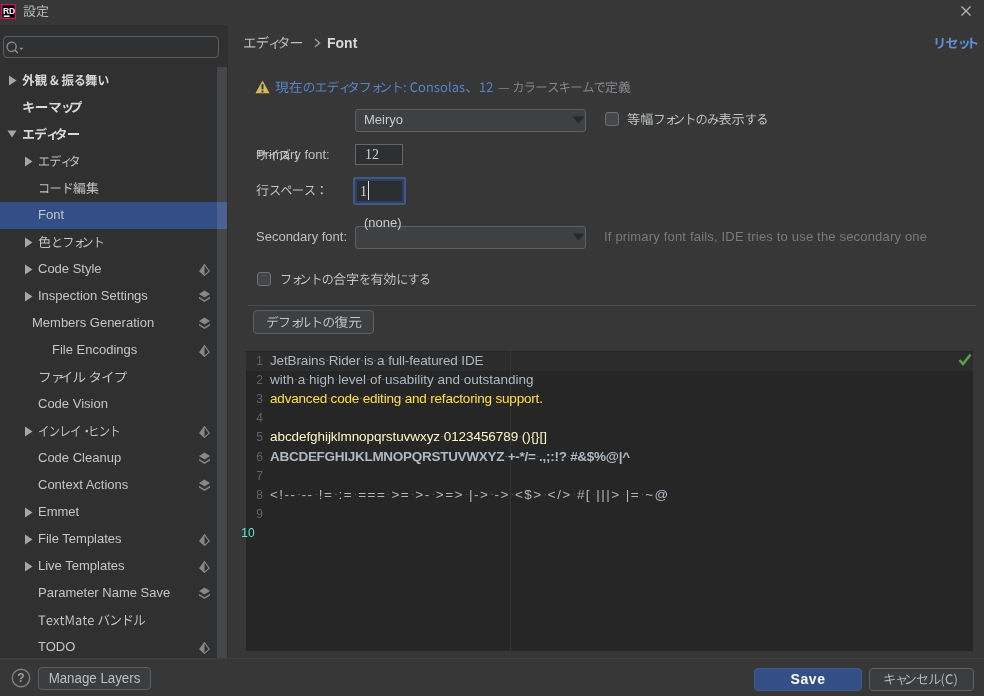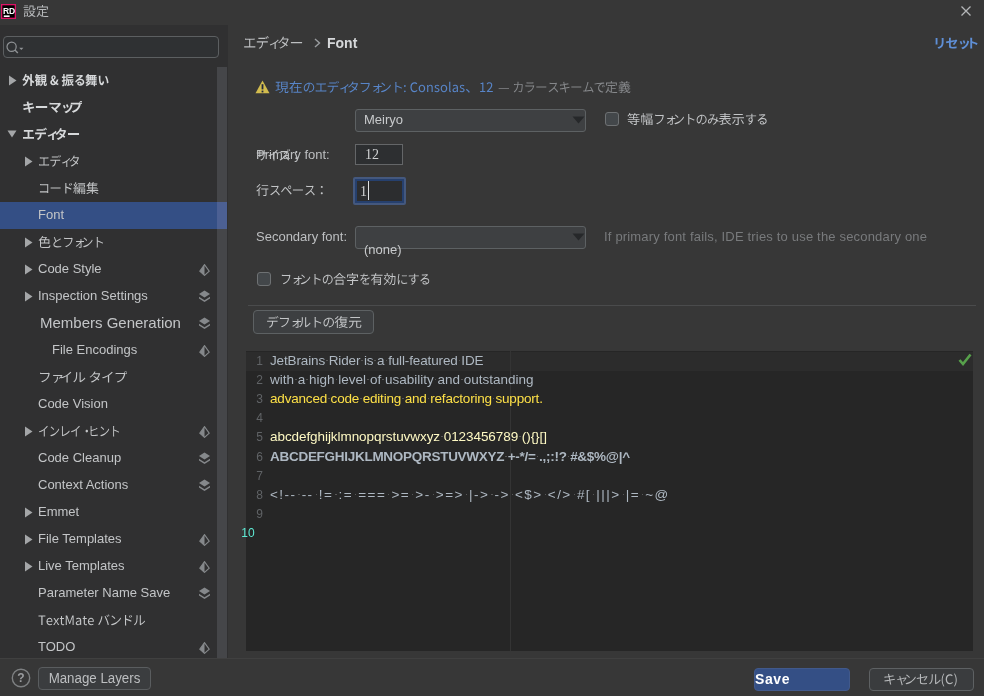--- a/index.html
+++ b/index.html
@@ -85,21 +85,21 @@
     <path d="M5.5 0.6 L5.5 11.4 L0.8 7.2 Z" fill="#85888b"></path>
   </svg>
 <svg class="abs" style="left:24px;top:291px" width="9" height="11" viewBox="0 0 9 11">
     <path d="M1 0.5 L8.5 5.5 L1 10.5 Z" fill="#a4a6a8"></path>
   </svg>
 <div class="lat" style="left:38px;top:286px;line-height:20px;height:20px;font-size:13px;color:#c3c5c7;font-weight:normal;">Inspection Settings</div>
 <svg class="abs" style="left:199px;top:290px" width="11" height="13" viewBox="0 0 11 13">
     <path d="M5.5 0.5 L11 4 L5.5 7.5 L0 4 Z" fill="#85888b"></path>
     <path d="M0 6.8 L5.5 10.3 L11 6.8 L11 8.6 L5.5 12.1 L0 8.6 Z" fill="#85888b"></path>
   </svg>
-<div class="lat" style="left:40px;top:313px;line-height:20px;height:20px;font-size:15px;color:#c3c5c7;font-weight:normal;">Members Generation</div>
+<div class="lat" style="left:32px;top:313px;line-height:20px;height:20px;font-size:13px;color:#c3c5c7;font-weight:normal;">Members Generation</div>
 <svg class="abs" style="left:199px;top:317px" width="11" height="13" viewBox="0 0 11 13">
     <path d="M5.5 0.5 L11 4 L5.5 7.5 L0 4 Z" fill="#85888b"></path>
     <path d="M0 6.8 L5.5 10.3 L11 6.8 L11 8.6 L5.5 12.1 L0 8.6 Z" fill="#85888b"></path>
   </svg>
 <div class="lat" style="left:38px;top:340px;line-height:20px;height:20px;font-size:13px;color:#c3c5c7;font-weight:normal;margin-left:14px;">File Encodings</div>
 <svg class="abs" style="left:199px;top:345px" width="11" height="12" viewBox="0 0 11 12">
     <path d="M5.5 0.6 L10.2 7.2 L5.5 11.4 L0.8 7.2 Z" fill="none" stroke="#85888b" stroke-width="1.1"></path>
     <path d="M5.5 0.6 L5.5 11.4 L0.8 7.2 Z" fill="#85888b"></path>
   </svg>
 <svg style="position:absolute;left:38px;top:368.9px" width="88.6" height="16.9" viewBox="0 -13.0 88.6 16.9">
@@ -217,21 +217,21 @@
     <g>
       <path d="M5.7 -10.1V-9.2H12.1V-10.1ZM3.5 -10.9C2.8 -10.0 1.5 -8.8 0.5 -8.1C0.6 -7.9 0.9 -7.5 1.0 -7.3C2.2 -8.1 3.5 -9.4 4.4 -10.5ZM5.1 -6.6V-5.6H9.5V-0.2C9.5 -0.0 9.4 0.1 9.1 0.1C8.9 0.1 8.0 0.1 7.1 0.0C7.2 0.3 7.4 0.7 7.4 1.0C8.7 1.0 9.4 1.0 9.9 0.9C10.3 0.7 10.5 0.4 10.5 -0.2V-5.6H12.4V-6.6ZM4.0 -8.1C3.1 -6.7 1.7 -5.1 0.3 -4.2C0.5 -4.0 0.9 -3.6 1.0 -3.4C1.5 -3.8 2.0 -4.2 2.5 -4.7V1.1H3.5V-5.8C4.0 -6.4 4.5 -7.1 4.9 -7.8Z M22.7 -8.7 22.1 -9.2C21.9 -9.1 21.5 -9.1 21.1 -9.1C20.7 -9.1 17.0 -9.1 16.5 -9.1C16.1 -9.1 15.4 -9.2 15.3 -9.2V-8.0C15.4 -8.0 16.1 -8.1 16.5 -8.1C16.9 -8.1 20.8 -8.1 21.2 -8.1C20.9 -7.0 20.0 -5.4 19.2 -4.4C17.9 -3.0 16.2 -1.4 14.2 -0.6L15.0 0.3C16.8 -0.6 18.4 -2.0 19.7 -3.5C20.9 -2.3 22.2 -0.8 23.0 0.4L23.9 -0.4C23.1 -1.5 21.6 -3.1 20.3 -4.3C21.2 -5.5 22.0 -7.0 22.4 -8.1C22.4 -8.3 22.6 -8.6 22.7 -8.7Z M32.8 -7.8C32.8 -8.3 33.2 -8.7 33.7 -8.7C34.2 -8.7 34.6 -8.3 34.6 -7.8C34.6 -7.3 34.2 -6.9 33.7 -6.9C33.2 -6.9 32.8 -7.3 32.8 -7.8ZM32.2 -7.8C32.2 -6.9 32.9 -6.2 33.7 -6.2C34.5 -6.2 35.2 -6.9 35.2 -7.8C35.2 -8.7 34.5 -9.4 33.7 -9.4C32.9 -9.4 32.2 -8.7 32.2 -7.8ZM25.0 -3.4 25.9 -2.4C26.0 -2.7 26.3 -3.1 26.5 -3.4C27.1 -4.2 28.1 -5.6 28.7 -6.3C29.1 -6.9 29.3 -6.9 29.8 -6.4C30.3 -5.9 31.4 -4.6 32.1 -3.8C32.9 -2.8 34.0 -1.5 34.8 -0.4L35.7 -1.3C34.7 -2.4 33.5 -3.8 32.7 -4.7C32.0 -5.5 31.0 -6.7 30.2 -7.4C29.4 -8.3 28.8 -8.1 28.2 -7.3C27.4 -6.4 26.4 -4.9 25.8 -4.3C25.5 -3.9 25.3 -3.7 25.0 -3.4Z M36.9 -5.6V-4.4C37.3 -4.4 38.0 -4.4 38.7 -4.4C39.6 -4.4 44.6 -4.4 45.6 -4.4C46.1 -4.4 46.7 -4.4 46.9 -4.4V-5.6C46.7 -5.6 46.2 -5.6 45.6 -5.6C44.6 -5.6 39.6 -5.6 38.7 -5.6C38.0 -5.6 37.3 -5.6 36.9 -5.6Z M57.6 -8.7 57.0 -9.2C56.8 -9.1 56.5 -9.1 56.1 -9.1C55.7 -9.1 51.9 -9.1 51.5 -9.1C51.1 -9.1 50.4 -9.2 50.2 -9.2V-8.0C50.4 -8.0 51.0 -8.1 51.5 -8.1C51.9 -8.1 55.7 -8.1 56.2 -8.1C55.9 -7.0 55.0 -5.4 54.2 -4.4C52.9 -3.0 51.1 -1.4 49.2 -0.6L50.0 0.3C51.7 -0.6 53.4 -2.0 54.7 -3.5C55.9 -2.3 57.2 -0.8 58.0 0.4L58.8 -0.4C58.1 -1.5 56.6 -3.1 55.3 -4.3C56.2 -5.5 56.9 -7.0 57.3 -8.1C57.4 -8.3 57.6 -8.6 57.6 -8.7Z M65.8 -7.1C66.3 -7.1 66.8 -7.4 66.8 -8.0C66.8 -8.6 66.3 -9.0 65.8 -9.0C65.3 -9.0 64.8 -8.6 64.8 -8.0C64.8 -7.4 65.3 -7.1 65.8 -7.1ZM65.8 -0.7C66.3 -0.7 66.8 -1.1 66.8 -1.7C66.8 -2.3 66.3 -2.7 65.8 -2.7C65.3 -2.7 64.8 -2.3 64.8 -1.7C64.8 -1.1 65.3 -0.7 65.8 -0.7Z" fill="#c3c5c7"></path>
     </g>
   </svg>
 <div class="abs" style="left:353px;top:177px;width:53px;height:28px;border:2px solid #44587e;border-radius:2px"></div>
 <div class="abs" style="left:355px;top:179px;width:49px;height:24px;background:#2c2d2f;border:2px solid #26406e"></div>
 <div class="abs" style="left:360px;top:182px;font-family:'Liberation Serif',serif;font-size:14px;line-height:19px;color:#cfd1d2">1</div>
 <div class="abs" style="left:367.5px;top:181px;width:1.8px;height:19px;background:#e0e2e4"></div>
 <div class="lat" style="left:256px;top:227px;line-height:20px;height:20px;font-size:13px;color:#bdbfc1;font-weight:normal;">Secondary font:</div>
 <div class="abs" style="left:355px;top:226px;width:231px;height:23px;background:#3e4042;border:1px solid #5d6163;border-radius:3px"></div>
-<div class="lat" style="left:364px;top:240px;line-height:20px;height:20px;font-size:13px;color:#c8cacc;font-weight:normal;">(none)</div>
+<div class="lat" style="left:364px;top:213px;line-height:20px;height:20px;font-size:13px;color:#c8cacc;font-weight:normal;">(none)</div>
 <svg class="abs" style="left:572px;top:233px" width="13" height="8" viewBox="0 0 13 8">
     <path d="M0.5 0.5 L12.5 0.5 L6.5 7.5 Z" fill="#26282a"></path>
   </svg>
 <div class="lat" style="left:604px;top:227px;line-height:20px;height:20px;font-size:13px;color:#787a7c;font-weight:normal;letter-spacing:0.18px;">If primary font fails, IDE tries to use the secondary one</div>
 <div class="abs" style="left:257px;top:272px;width:14px;height:14px;background:#43474a;border:1px solid #6e7173;border-radius:3px"></div>
 <svg style="position:absolute;left:280px;top:270.9px" width="150.3" height="16.9" viewBox="0 -13.0 150.3 16.9">
     <g>
       <path d="M10.4 -8.6 9.7 -9.2C9.4 -9.1 9.2 -9.1 9.0 -9.1C8.5 -9.1 3.7 -9.1 3.0 -9.1C2.6 -9.1 2.1 -9.1 1.8 -9.2V-8.0C2.1 -8.0 2.5 -8.1 3.0 -8.1C3.7 -8.1 8.4 -8.1 9.1 -8.1C9.0 -6.8 8.4 -5.0 7.6 -3.8C6.5 -2.4 5.2 -1.3 2.8 -0.7L3.7 0.3C5.9 -0.5 7.3 -1.7 8.4 -3.2C9.4 -4.5 10.0 -6.6 10.2 -8.0C10.3 -8.2 10.3 -8.5 10.4 -8.6Z M13.4 -1.1 14.1 -0.3C15.7 -1.2 17.5 -2.9 18.3 -4.1L18.3 -0.5C18.3 -0.2 18.2 -0.1 18.0 -0.1C17.6 -0.1 17.0 -0.1 16.5 -0.2L16.6 0.7C17.1 0.8 17.9 0.8 18.3 0.8C18.9 0.8 19.3 0.5 19.2 -0.1L19.2 -5.1H20.9C21.2 -5.1 21.5 -5.1 21.7 -5.0V-6.1C21.5 -6.0 21.1 -6.0 20.9 -6.0H19.2L19.1 -7.1C19.1 -7.4 19.1 -7.7 19.2 -8.0H18.2C18.2 -7.7 18.2 -7.3 18.2 -7.1L18.3 -6.0H14.6C14.3 -6.0 14.0 -6.0 13.7 -6.1V-5.0C14.0 -5.1 14.3 -5.1 14.7 -5.1H17.9C17.1 -3.8 15.2 -2.0 13.4 -1.1Z M21.9 -9.5 21.2 -8.7C22.1 -8.1 23.6 -6.7 24.2 -6.0L24.9 -6.8C24.3 -7.6 22.7 -8.9 21.9 -9.5ZM20.8 -0.8 21.5 0.2C23.5 -0.2 25.0 -0.9 26.2 -1.8C28.0 -3.0 29.4 -4.8 30.3 -6.4L29.7 -7.5C29.0 -5.9 27.5 -4.0 25.7 -2.7C24.5 -1.9 22.9 -1.2 20.8 -0.8Z M34.5 -1.1C34.5 -0.7 34.5 -0.0 34.4 0.4H35.6C35.5 -0.0 35.5 -0.7 35.5 -1.1L35.5 -5.4C36.8 -5.0 38.9 -4.1 40.2 -3.3L40.7 -4.4C39.4 -5.1 37.1 -6.1 35.5 -6.6V-8.7C35.5 -9.1 35.5 -9.7 35.6 -10.1H34.4C34.5 -9.7 34.5 -9.1 34.5 -8.7C34.5 -7.6 34.5 -1.9 34.5 -1.1Z M47.5 -8.3C47.4 -7.1 47.1 -5.9 46.8 -4.8C46.2 -2.6 45.6 -1.8 45.0 -1.8C44.4 -1.8 43.7 -2.5 43.7 -4.1C43.7 -5.9 45.2 -8.0 47.5 -8.3ZM48.5 -8.4C50.5 -8.2 51.7 -6.6 51.7 -4.6C51.7 -2.3 50.2 -1.1 48.6 -0.7C48.4 -0.7 48.0 -0.6 47.6 -0.6L48.2 0.4C51.0 0.0 52.7 -1.8 52.7 -4.5C52.7 -7.2 50.9 -9.3 48.1 -9.3C45.1 -9.3 42.8 -6.9 42.8 -4.0C42.8 -1.9 43.9 -0.6 44.9 -0.6C46.1 -0.6 47.0 -1.9 47.8 -4.6C48.1 -5.8 48.3 -7.1 48.5 -8.4Z M56.3 -6.7V-5.8H62.8V-6.7ZM59.5 -9.9C60.7 -8.3 63.0 -6.4 65.1 -5.4C65.2 -5.6 65.5 -6.0 65.7 -6.2C63.6 -7.1 61.3 -9.0 60.0 -10.9H59.0C57.9 -9.2 55.8 -7.2 53.5 -6.1C53.7 -5.8 54.0 -5.5 54.1 -5.3C56.3 -6.5 58.4 -8.3 59.5 -9.9ZM55.6 -4.2V1.1H56.6V0.5H62.6V1.1H63.5V-4.2ZM56.6 -0.4V-3.3H62.6V-0.4Z M72.0 -4.9V-3.9H67.0V-3.0H72.0V-0.2C72.0 -0.0 72.0 0.1 71.7 0.1C71.5 0.1 70.7 0.1 69.8 0.0C70.0 0.3 70.1 0.7 70.2 1.0C71.3 1.0 72.0 1.0 72.4 0.9C72.9 0.7 73.1 0.4 73.1 -0.2V-3.0H78.2V-3.9H73.1V-4.3C74.2 -4.9 75.3 -5.8 76.1 -6.7L75.5 -7.2L75.3 -7.2H69.1V-6.3H74.4C73.8 -5.8 73.2 -5.3 72.5 -4.9ZM67.1 -9.5V-6.4H68.0V-8.6H77.0V-6.4H78.0V-9.5H73.0V-10.9H72.0V-9.5Z M89.7 -5.7 89.3 -6.7C89.0 -6.5 88.7 -6.4 88.3 -6.2C87.7 -5.9 86.9 -5.6 86.1 -5.1C85.9 -5.9 85.3 -6.3 84.5 -6.3C84.0 -6.3 83.3 -6.1 82.8 -5.8C83.2 -6.4 83.6 -7.2 83.9 -7.9C85.2 -7.9 86.7 -8.0 87.9 -8.2L87.9 -9.2C86.8 -9.0 85.5 -8.8 84.3 -8.8C84.4 -9.4 84.5 -9.9 84.6 -10.3L83.6 -10.4C83.6 -9.9 83.5 -9.3 83.3 -8.7L82.5 -8.7C82.0 -8.7 81.1 -8.8 80.5 -8.9V-7.9C81.1 -7.9 81.9 -7.8 82.4 -7.8H83.0C82.5 -6.8 81.7 -5.4 80.2 -3.8L81.0 -3.2C81.4 -3.7 81.8 -4.2 82.1 -4.5C82.7 -5.1 83.4 -5.5 84.2 -5.5C84.7 -5.5 85.2 -5.3 85.3 -4.7C83.9 -3.9 82.4 -2.9 82.4 -1.4C82.4 0.2 83.8 0.6 85.6 0.6C86.6 0.6 88.0 0.5 88.9 0.4L88.9 -0.7C87.8 -0.5 86.5 -0.4 85.6 -0.4C84.3 -0.4 83.4 -0.5 83.4 -1.5C83.4 -2.4 84.2 -3.1 85.3 -3.7C85.3 -3.1 85.3 -2.2 85.3 -1.7H86.2L86.2 -4.2C87.1 -4.7 88.0 -5.0 88.6 -5.3C89.0 -5.5 89.4 -5.6 89.7 -5.7Z M95.4 -10.9C95.3 -10.4 95.1 -9.8 94.9 -9.2H91.2V-8.3H94.5C93.6 -6.6 92.4 -5.0 90.9 -4.0C91.1 -3.8 91.4 -3.4 91.5 -3.2C92.3 -3.8 93.0 -4.5 93.7 -5.3V1.0H94.6V-1.5H100.1V-0.2C100.1 0.0 100.0 0.1 99.8 0.1C99.5 0.1 98.7 0.1 97.9 0.1C98.0 0.3 98.2 0.7 98.2 1.0C99.3 1.0 100.0 1.0 100.5 0.9C100.9 0.7 101.0 0.4 101.0 -0.2V-6.8H94.7C95.0 -7.3 95.3 -7.8 95.5 -8.3H102.6V-9.2H95.9C96.1 -9.7 96.3 -10.2 96.4 -10.7ZM94.6 -3.8H100.1V-2.4H94.6ZM94.6 -4.6V-5.9H100.1V-4.6Z M105.5 -7.8C105.1 -6.8 104.4 -5.8 103.7 -5.1C103.9 -5.0 104.3 -4.7 104.5 -4.5C105.2 -5.3 106.0 -6.4 106.4 -7.6ZM108.0 -7.5C108.6 -6.7 109.3 -5.6 109.6 -5.0L110.4 -5.4C110.1 -6.1 109.4 -7.1 108.7 -7.9ZM106.7 -10.9V-9.1H104.0V-8.2H110.3V-9.1H107.7V-10.9ZM105.1 -4.4C105.7 -3.9 106.3 -3.4 106.9 -2.8C106.1 -1.5 105.0 -0.5 103.7 0.2C103.9 0.4 104.3 0.8 104.4 1.0C105.7 0.2 106.7 -0.9 107.6 -2.2C108.2 -1.6 108.7 -1.0 109.0 -0.6L109.6 -1.4C109.3 -1.8 108.7 -2.4 108.1 -3.0C108.4 -3.7 108.7 -4.5 109.0 -5.4L108.0 -5.6C107.8 -4.9 107.6 -4.3 107.3 -3.7C106.8 -4.2 106.2 -4.6 105.7 -5.0ZM111.8 -10.8C111.8 -9.8 111.8 -8.9 111.8 -7.9H110.1V-7.0H111.7C111.6 -3.9 111.0 -1.2 109.1 0.4C109.3 0.6 109.7 0.9 109.8 1.1C111.9 -0.7 112.5 -3.6 112.7 -7.0H114.6C114.5 -2.2 114.3 -0.5 114.0 -0.1C113.9 0.0 113.8 0.1 113.5 0.1C113.3 0.1 112.7 0.1 112.0 0.0C112.2 0.3 112.2 0.7 112.3 0.9C112.9 1.0 113.6 1.0 113.9 0.9C114.3 0.9 114.6 0.8 114.8 0.5C115.2 -0.1 115.4 -1.9 115.5 -7.4C115.5 -7.6 115.5 -7.9 115.5 -7.9H112.7C112.7 -8.9 112.7 -9.8 112.7 -10.8Z M121.9 -8.8V-7.7C123.2 -7.6 125.5 -7.6 126.8 -7.7V-8.8C125.6 -8.6 123.2 -8.5 121.9 -8.8ZM122.3 -3.5 121.5 -3.6C121.3 -2.9 121.3 -2.5 121.3 -2.0C121.3 -0.8 122.2 -0.1 124.2 -0.1C125.4 -0.1 126.5 -0.2 127.2 -0.4L127.2 -1.5C126.2 -1.2 125.3 -1.1 124.2 -1.1C122.6 -1.1 122.2 -1.7 122.2 -2.3C122.2 -2.6 122.2 -3.0 122.3 -3.5ZM119.6 -9.8 118.5 -9.9C118.5 -9.6 118.4 -9.3 118.4 -9.0C118.2 -7.9 117.8 -5.7 117.8 -3.7C117.8 -2.0 118.1 -0.5 118.3 0.4L119.2 0.4C119.2 0.2 119.1 0.1 119.1 -0.1C119.1 -0.2 119.2 -0.5 119.2 -0.7C119.3 -1.3 119.7 -2.7 120.0 -3.6L119.5 -4.0C119.3 -3.5 119.0 -2.7 118.8 -2.1C118.8 -2.7 118.7 -3.3 118.7 -3.9C118.7 -5.4 119.1 -7.7 119.3 -8.9C119.4 -9.1 119.5 -9.6 119.6 -9.8Z M134.5 -4.8C134.6 -3.6 134.2 -3.0 133.5 -3.0C132.8 -3.0 132.2 -3.5 132.2 -4.3C132.2 -5.1 132.8 -5.7 133.5 -5.7C133.9 -5.7 134.3 -5.4 134.5 -4.8ZM128.8 -8.5 128.8 -7.5C130.4 -7.6 132.4 -7.7 134.2 -7.7L134.3 -6.4C134.0 -6.5 133.8 -6.5 133.5 -6.5C132.3 -6.5 131.3 -5.6 131.3 -4.3C131.3 -2.9 132.3 -2.1 133.3 -2.1C133.7 -2.1 134.1 -2.2 134.4 -2.5C133.9 -1.3 132.8 -0.5 131.2 -0.2L132.0 0.7C134.8 -0.2 135.6 -2.2 135.6 -3.9C135.6 -4.6 135.4 -5.1 135.2 -5.6L135.2 -7.7H135.3C137.1 -7.7 138.2 -7.7 138.9 -7.7L138.9 -8.6C138.3 -8.6 136.8 -8.6 135.3 -8.6H135.2L135.2 -9.5C135.2 -9.6 135.2 -10.2 135.2 -10.3H134.1C134.2 -10.2 134.2 -9.8 134.2 -9.5L134.2 -8.6C132.4 -8.6 130.2 -8.5 128.8 -8.5Z M146.0 -0.4C145.7 -0.4 145.4 -0.4 145.0 -0.4C144.1 -0.4 143.4 -0.7 143.4 -1.4C143.4 -1.8 143.8 -2.2 144.4 -2.2C145.3 -2.2 145.9 -1.5 146.0 -0.4ZM141.8 -9.6 141.9 -8.5C142.1 -8.5 142.4 -8.6 142.7 -8.6C143.3 -8.6 145.7 -8.7 146.4 -8.8C145.8 -8.2 144.3 -6.8 143.6 -6.2C142.9 -5.6 141.3 -4.2 140.3 -3.3L141.0 -2.5C142.5 -4.2 143.6 -5.1 145.6 -5.1C147.2 -5.1 148.4 -4.2 148.4 -2.9C148.4 -1.8 147.8 -1.1 146.8 -0.7C146.7 -1.9 145.9 -3.0 144.4 -3.0C143.2 -3.0 142.5 -2.2 142.5 -1.3C142.5 -0.2 143.5 0.6 145.2 0.6C147.7 0.6 149.3 -0.8 149.3 -2.9C149.3 -4.6 147.9 -5.9 145.9 -5.9C145.3 -5.9 144.7 -5.9 144.2 -5.7C145.1 -6.5 146.8 -8.0 147.4 -8.5C147.6 -8.7 147.8 -8.9 148.1 -9.0L147.5 -9.8C147.4 -9.8 147.2 -9.7 146.9 -9.7C146.2 -9.6 143.3 -9.5 142.7 -9.5C142.5 -9.5 142.1 -9.5 141.8 -9.6Z" fill="#c3c5c7"></path>
     </g>
   </svg>
@@ -264,18 +264,18 @@
 <div class="lat" style="left:270px;top:484.70000000000005px;line-height:20px;height:20px;font-size:13.5px;color:#aeb8c2;font-weight:normal;letter-spacing:1.45px;">&lt;!--<span class="sp"> </span>--<span class="sp"> </span>!=<span class="sp"> </span>:=<span class="sp"> </span>===<span class="sp"> </span>&gt;=<span class="sp"> </span>&gt;-<span class="sp"> </span>&gt;=&gt;<span class="sp"> </span>|-&gt;<span class="sp"> </span>-&gt;<span class="sp"> </span>&lt;$&gt;<span class="sp"> </span>&lt;/&gt;<span class="sp"> </span>#[<span class="sp"> </span>|||&gt;<span class="sp"> </span>|=<span class="sp"> </span>~@</div>
 <div class="lat" style="left:233px;top:503.8px;width:30px;line-height:20px;height:20px;text-align:right;font-size:12px;color:#606366">9</div>
 <div class="lat" style="left:233px;top:522.9px;width:30px;line-height:20px;height:20px;text-align:center;font-size:12px;color:#5eead4">10</div>
 <div class="abs" style="left:0;top:658px;width:984px;height:38px;background:#373737;border-top:1px solid #404040"></div>
 <svg class="abs" style="left:11px;top:668px" width="20" height="20" viewBox="0 0 20 20">
 <circle cx="10" cy="10" r="8.7" fill="none" stroke="#7e8082" stroke-width="1.4"></circle>
 <text x="10" y="14.2" text-anchor="middle" font-family="Liberation Sans" font-size="12" font-weight="bold" fill="#9b9da0">?</text>
 </svg>
 <div class="abs" style="left:38px;top:667px;width:113px;height:23px;background:#3b3d3f;border:1px solid #5a5d5f;border-radius:4px"></div>
 <div class="abs" style="left:38px;top:667px;width:113px;height:23px;text-align:center;line-height:23px;font-size:14px;color:#bdbfc1;transform:scaleX(0.95)">Manage Layers</div>
-<div class="abs" style="left:754px;top:668px;width:96px;height:23px;background:#344f85;border:1px solid #41598b;border-radius:4px;text-align:left;line-height:21px;font-size:14px;font-weight:bold;letter-spacing:0.6px;color:#ffffff">Save</div>
+<div class="abs" style="left:754px;top:668px;width:108px;height:23px;background:#344f85;border:1px solid #41598b;border-radius:4px;text-align:center;line-height:21px;font-size:14px;font-weight:bold;letter-spacing:0.6px;color:#ffffff">Save</div>
 <div class="abs" style="left:869px;top:668px;width:105px;height:23px;background:#3a3c3e;border:1px solid #5e6163;border-radius:4px"></div>
 <svg style="position:absolute;left:883px;top:670.9px" width="75.0" height="16.9" viewBox="0 -13.0 75.0 16.9">
     <g transform="scale(1.0828,1)">
       <path d="M1.3 -3.6 1.5 -2.4C1.8 -2.5 2.1 -2.6 2.6 -2.7C3.2 -2.8 4.5 -3.0 5.8 -3.3L6.3 -0.6C6.4 -0.2 6.4 0.1 6.5 0.6L7.6 0.4C7.5 0.0 7.4 -0.4 7.3 -0.8L6.8 -3.4L9.8 -3.9C10.2 -4.0 10.6 -4.1 10.9 -4.1L10.7 -5.2C10.4 -5.1 10.1 -5.0 9.6 -4.9L6.6 -4.4L6.1 -7.0L8.9 -7.5C9.3 -7.5 9.6 -7.6 9.8 -7.6L9.6 -8.7C9.4 -8.6 9.1 -8.6 8.8 -8.5C8.2 -8.4 7.1 -8.2 6.0 -8.0L5.7 -9.4C5.7 -9.7 5.6 -10.0 5.6 -10.3L4.5 -10.1C4.6 -9.8 4.7 -9.5 4.7 -9.2L5.0 -7.8C3.9 -7.6 2.8 -7.5 2.3 -7.4C1.9 -7.4 1.6 -7.3 1.3 -7.3L1.5 -6.1C1.9 -6.2 2.2 -6.3 2.5 -6.4L5.2 -6.8L5.7 -4.2C4.3 -4.0 3.0 -3.8 2.4 -3.7C2.0 -3.6 1.6 -3.6 1.3 -3.6Z M21.8 -6.2 21.2 -6.6C21.0 -6.6 20.8 -6.5 20.7 -6.5C20.3 -6.4 18.2 -5.9 16.5 -5.6L16.1 -7.1C16.1 -7.4 16.0 -7.7 16.0 -8.0L14.9 -7.7C15.0 -7.5 15.1 -7.2 15.2 -6.9L15.6 -5.4L14.1 -5.1C13.8 -5.1 13.5 -5.0 13.1 -5.0L13.4 -4.0L15.8 -4.5L17.0 0.2C17.1 0.5 17.2 0.9 17.2 1.2L18.2 0.9C18.2 0.7 18.1 0.2 18.0 0.0C17.8 -0.6 17.2 -2.9 16.8 -4.7L20.4 -5.5C20.0 -4.7 19.1 -3.5 18.3 -2.8L19.2 -2.4C20.0 -3.2 21.3 -5.1 21.8 -6.2Z M21.9 -9.5 21.2 -8.7C22.1 -8.1 23.6 -6.7 24.2 -6.0L24.9 -6.8C24.3 -7.6 22.7 -8.9 21.9 -9.5ZM20.8 -0.8 21.5 0.2C23.5 -0.2 25.0 -0.9 26.2 -1.8C28.0 -3.0 29.4 -4.8 30.3 -6.4L29.7 -7.5C29.0 -5.9 27.5 -4.0 25.7 -2.7C24.5 -1.9 22.9 -1.2 20.8 -0.8Z M41.1 -7.5 40.4 -8.1C40.3 -8.0 40.0 -7.9 39.8 -7.8C39.3 -7.7 37.2 -7.3 35.1 -6.8V-8.9C35.1 -9.2 35.1 -9.7 35.2 -10.0H34.0C34.1 -9.7 34.1 -9.2 34.1 -8.9V-6.6C32.8 -6.4 31.7 -6.1 31.1 -6.1L31.3 -5.0L34.1 -5.6V-1.7C34.1 -0.4 34.5 0.2 36.8 0.2C38.3 0.2 39.5 0.1 40.6 -0.0L40.6 -1.1C39.4 -0.9 38.3 -0.8 36.9 -0.8C35.4 -0.8 35.1 -1.1 35.1 -1.9V-5.8L39.7 -6.8C39.3 -6.0 38.4 -4.6 37.5 -3.7L38.4 -3.2C39.3 -4.3 40.3 -5.9 40.8 -7.0C40.9 -7.1 41.0 -7.3 41.1 -7.5Z M48.1 -0.3 48.7 0.3C48.8 0.2 48.9 0.1 49.1 0.0C50.5 -0.7 52.2 -2.1 53.2 -3.6L52.7 -4.5C51.7 -3.0 50.3 -1.8 49.1 -1.3C49.1 -1.7 49.1 -8.0 49.1 -8.8C49.1 -9.3 49.2 -9.6 49.2 -9.8H48.1C48.1 -9.6 48.1 -9.3 48.1 -8.8C48.1 -8.0 48.1 -1.6 48.1 -1.0C48.1 -0.7 48.1 -0.5 48.1 -0.3ZM42.5 -0.3 43.4 0.3C44.5 -0.6 45.2 -1.9 45.6 -3.2C45.9 -4.5 46.0 -7.3 46.0 -8.8C46.0 -9.2 46.0 -9.6 46.0 -9.7H44.9C45.0 -9.4 45.0 -9.2 45.0 -8.8C45.0 -7.3 45.0 -4.7 44.6 -3.5C44.3 -2.3 43.5 -1.1 42.5 -0.3Z M56.0 2.5 56.7 2.2C55.6 0.4 55.1 -1.8 55.1 -4.0C55.1 -6.2 55.6 -8.4 56.7 -10.3L56.0 -10.6C54.9 -8.7 54.2 -6.6 54.2 -4.0C54.2 -1.5 54.9 0.6 56.0 2.5Z M61.9 0.2C63.0 0.2 63.9 -0.3 64.6 -1.2L64.0 -2.0C63.4 -1.3 62.8 -0.9 61.9 -0.9C60.2 -0.9 59.1 -2.4 59.1 -4.8C59.1 -7.2 60.3 -8.6 62.0 -8.6C62.7 -8.6 63.3 -8.3 63.8 -7.7L64.4 -8.5C63.9 -9.1 63.0 -9.7 61.9 -9.7C59.6 -9.7 57.9 -7.8 57.9 -4.8C57.9 -1.7 59.6 0.2 61.9 0.2Z M66.3 2.5C67.5 0.6 68.1 -1.5 68.1 -4.0C68.1 -6.6 67.5 -8.7 66.3 -10.6L65.6 -10.3C66.7 -8.4 67.2 -6.2 67.2 -4.0C67.2 -1.8 66.7 0.4 65.6 2.2Z" fill="#b6b8ba"></path>
     </g>
   </svg>
 </body></html>

